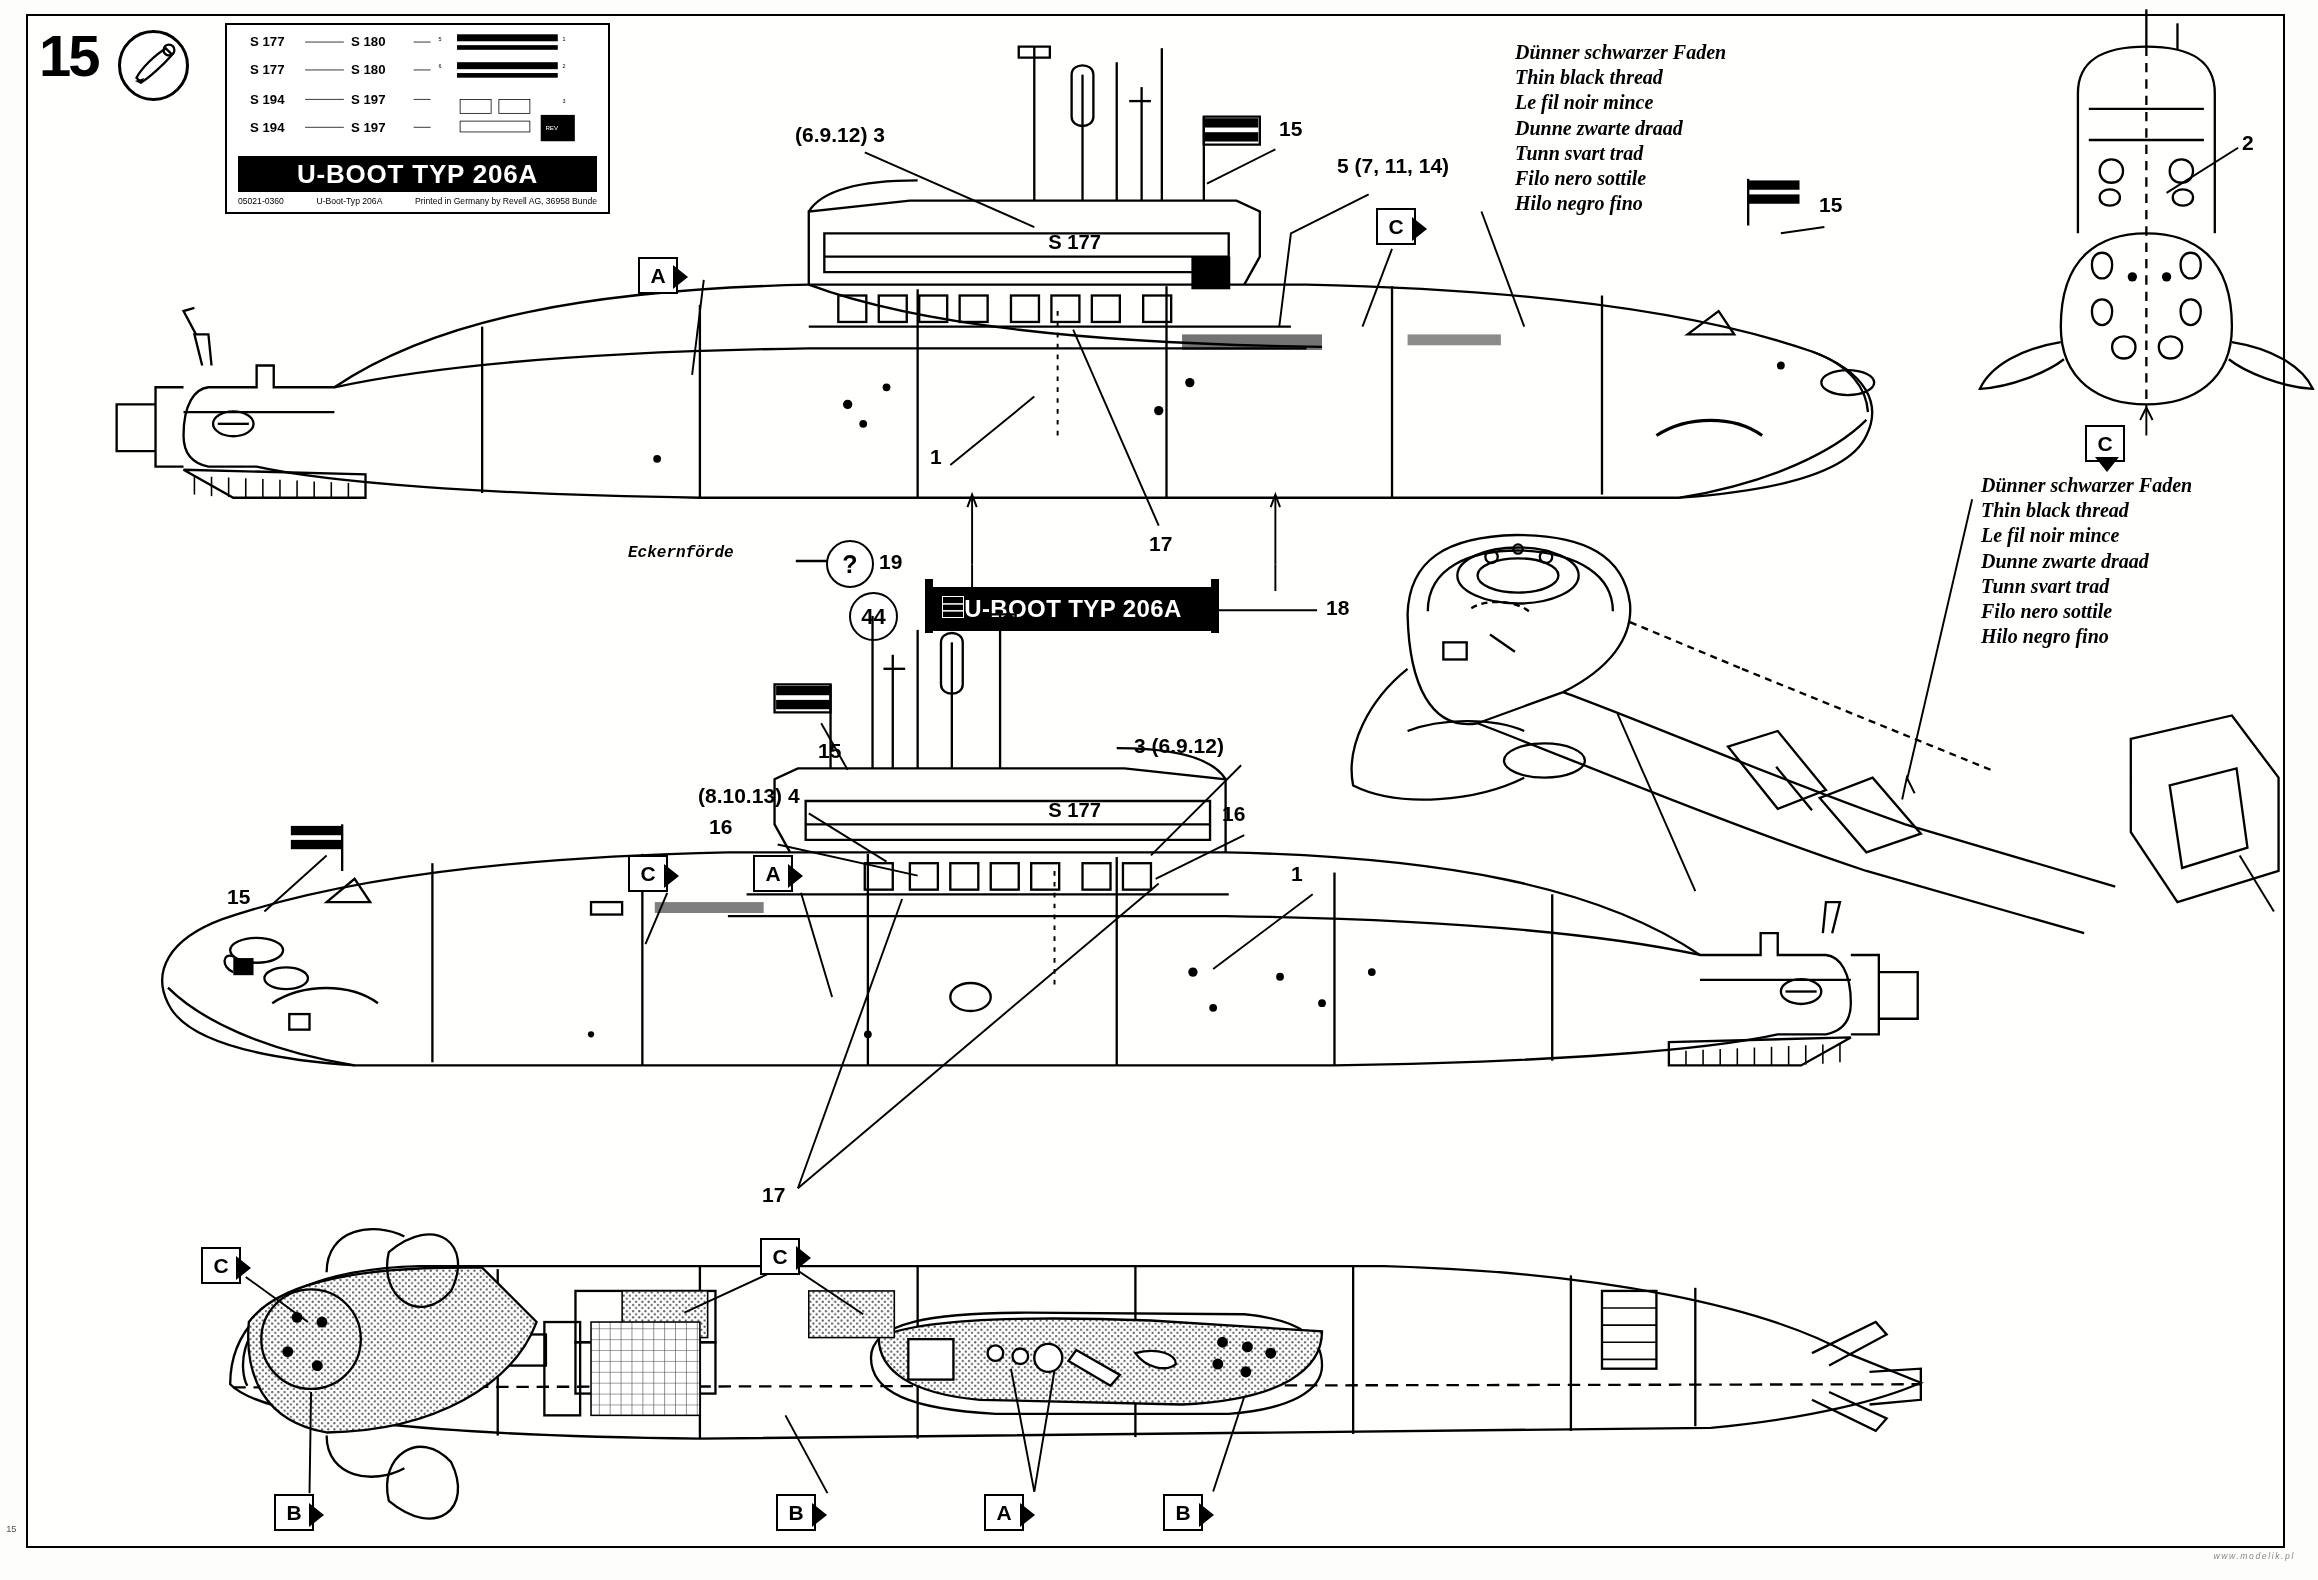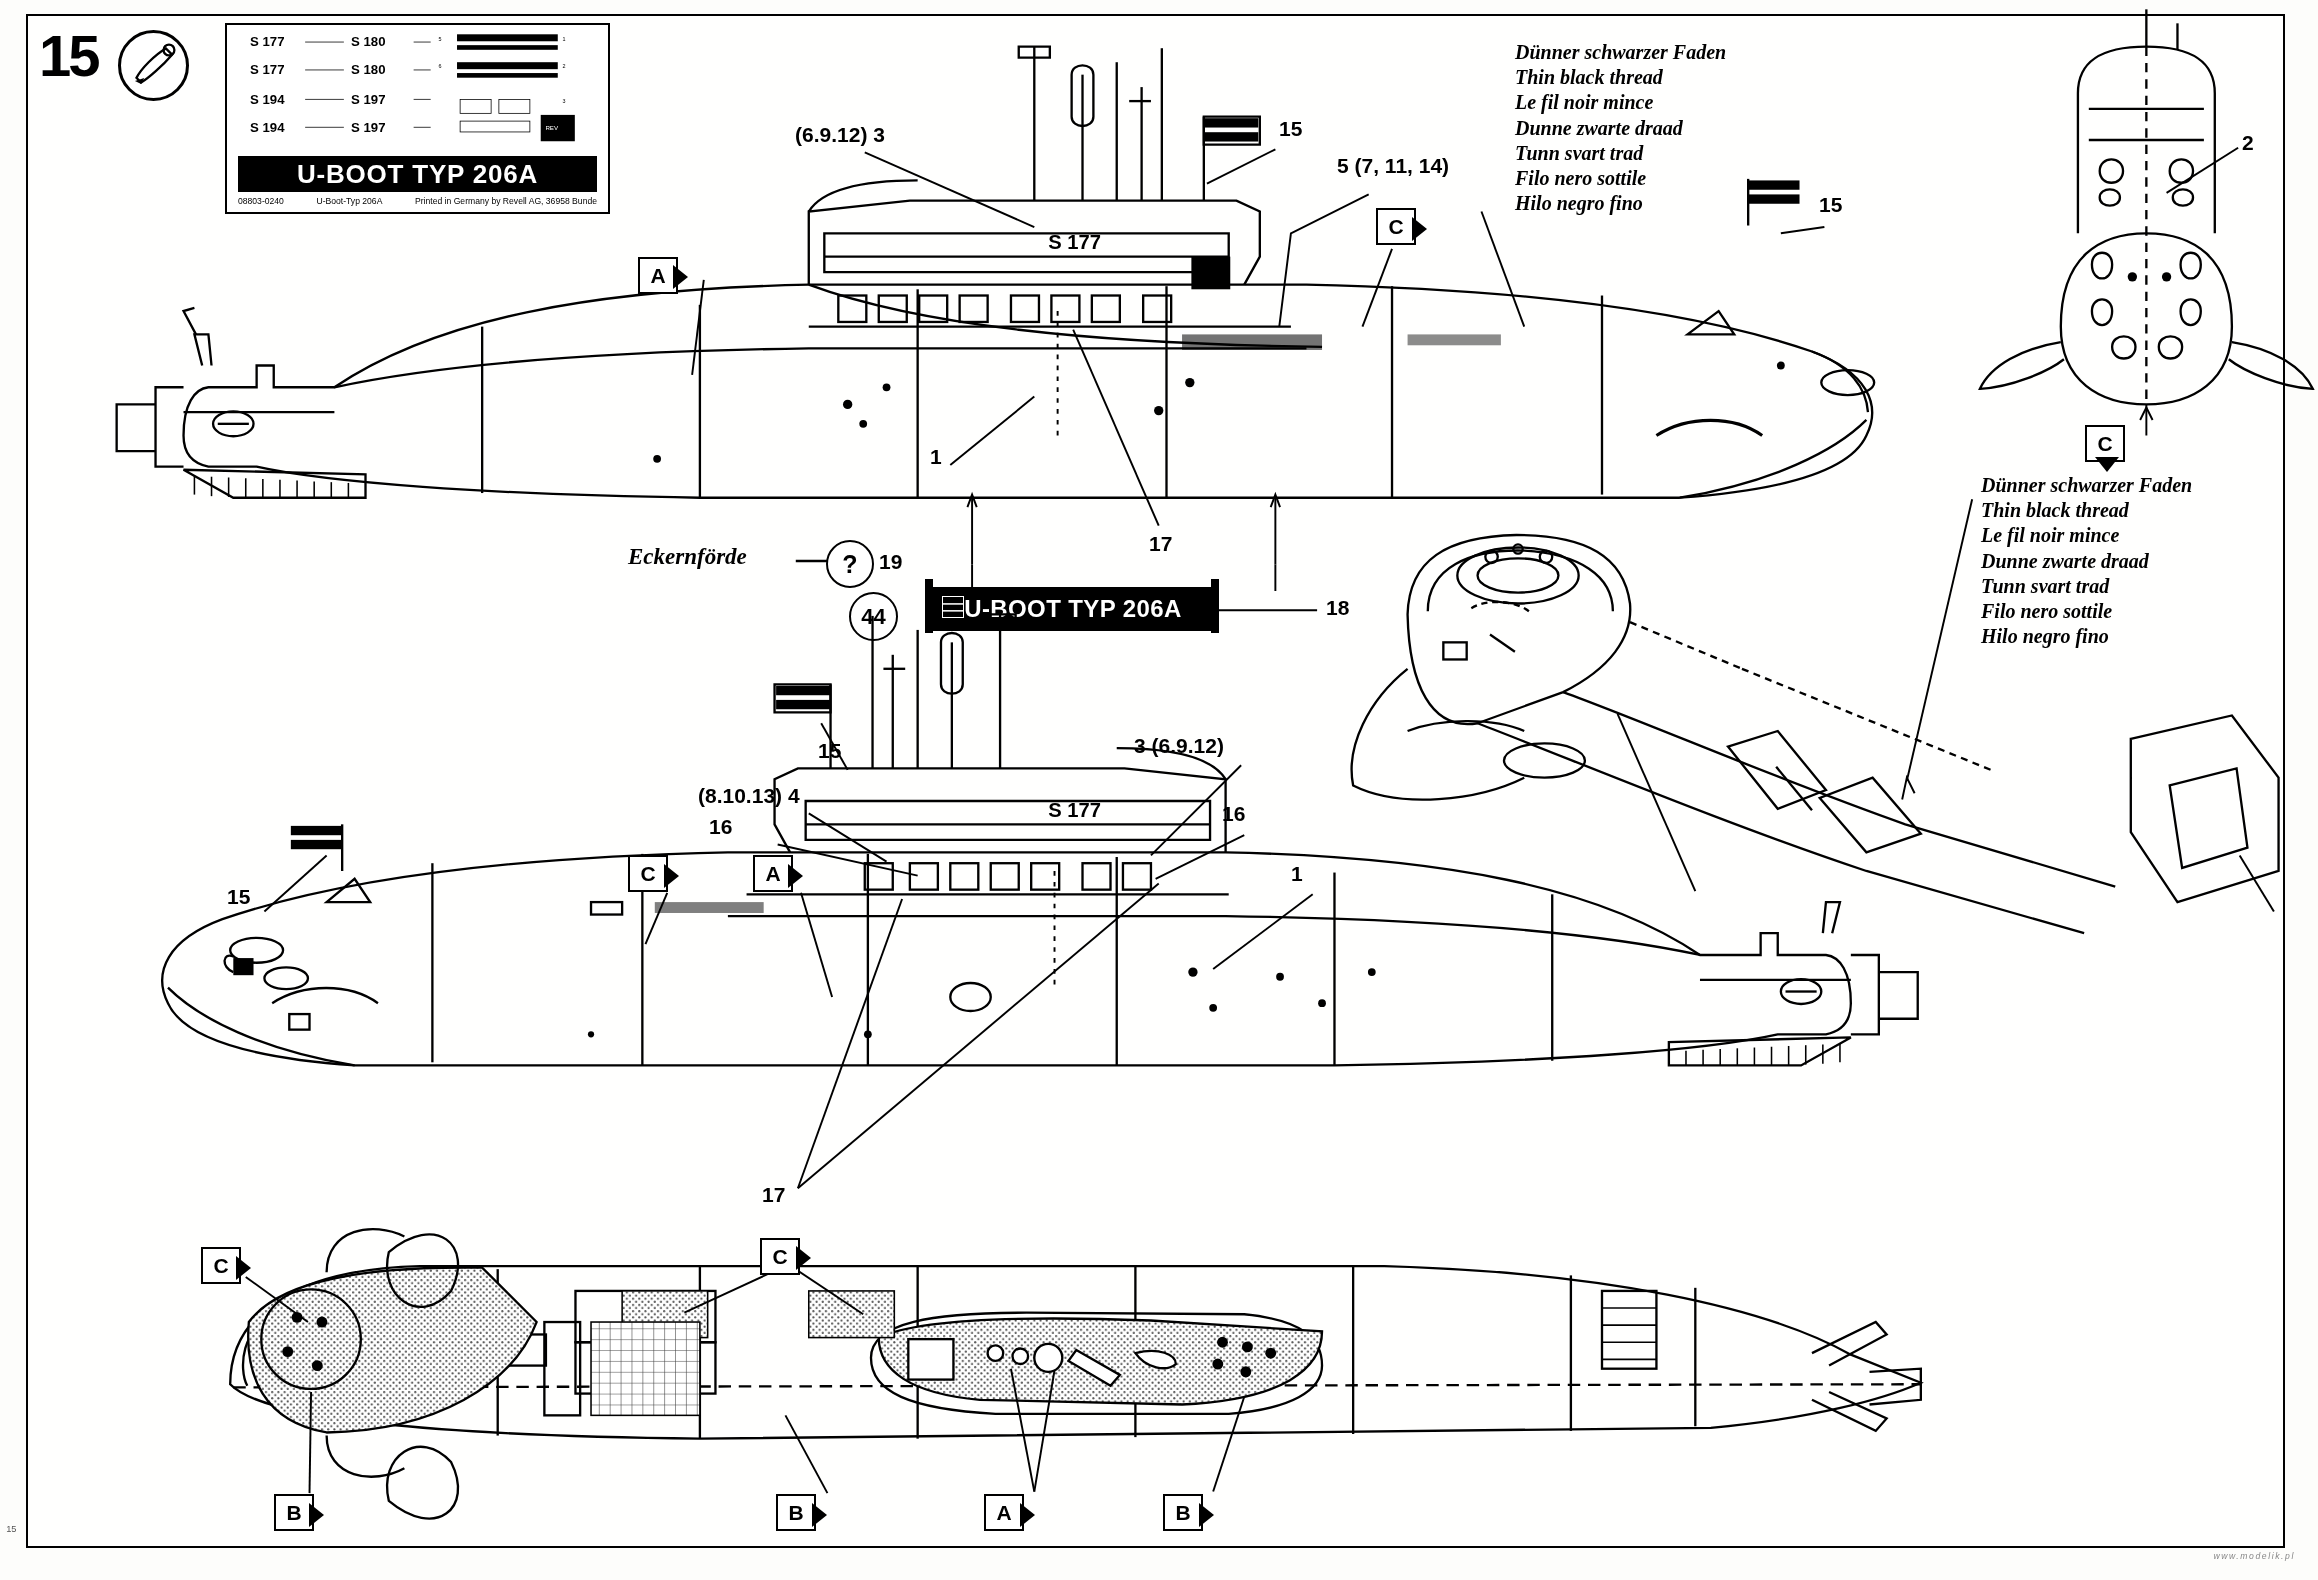--- a/index.html
+++ b/index.html
@@ -20,21 +20,21 @@
   .farrow{position:absolute;width:0;height:0;border-top:12.4px solid transparent;border-bottom:12.4px solid transparent;border-left:15.6px solid #000;}
   .farrow-d{position:absolute;width:0;height:0;border-left:12.4px solid transparent;border-right:12.4px solid transparent;border-top:15.6px solid #000;}
   
   .plate{position:absolute;left:931px;top:587px;width:280px;height:40px;border:2.3px solid #000;background:#000;color:#fff;display:flex;align-items:center;justify-content:center;}
   .plate span{font-family:"Liberation Sans",sans-serif;font-weight:700;font-size:24px;letter-spacing:0.4px;}
   .plate-badge{position:absolute;left:942px;top:596px;width:20px;height:20px;background:#fff;border:1.6px solid #fff;}
   .plate-ends{position:absolute;background:#000;width:7.8px;height:54px;}
   .circ{position:absolute;border:2.3px solid #000;border-radius:50%;background:#fff;font-family:"Liberation Sans",sans-serif;font-weight:700;display:flex;align-items:center;justify-content:center;}
   .thread-blk{position:absolute;font-family:"Liberation Serif",serif;font-style:italic;font-weight:700;font-size:20px;line-height:1.26;white-space:pre;}
   .cap{position:absolute;font-family:"Liberation Sans",sans-serif;font-weight:700;font-size:21px;}
-  .capi{position:absolute;font-family:Liberation Serif, serif;font-style:italic;font-weight:700;font-size:23px;}
+  .capi{position:absolute;font-family:Liberation Mono, monospace;font-style:italic;font-weight:700;font-size:16px;}
   svg{position:absolute;left:0;top:0;overflow:visible;}
   .wm{position:absolute;right:31px;bottom:20px;font-family:"Liberation Sans",sans-serif;font-size:8.6px;color:#888;letter-spacing:1.6px;font-style:italic;}
   .edge{position:absolute;left:4.7px;font-family:"Liberation Sans",sans-serif;font-size:9.3px;color:#555;}
 </style>
 </head>
 <body>
 
 <div class="sheet">
  <div class="frame"></div>
 
@@ -86,21 +86,21 @@
          <rect x="300" y="124" width="90" height="14"></rect>
        </g>
        <rect x="404" y="116" width="44" height="34" fill="#000"></rect>
        <g fill="#fff" font-family="Liberation Sans" font-size="8">
             <text x="410" y="136">REV</text>
           </g>
      </svg>
    </div>
    <div class="decal-label">U-BOOT TYP 206A</div>
    <div class="decal-foot">
-     <span>08803-0240</span>
+     <span>05021-0360</span>
      <span>U-Boot-Typ 206A</span>
      <span>Printed in Germany by Revell AG, 36958 Bunde</span>
    </div>
  </div>
 
  <svg width="2319" height="1581" viewBox="0 0 2982 2033">
 
    <g fill="none" stroke="#000" stroke-width="3">
      <path d="M236 560 C236 520 250 500 268 498 L330 498 L330 470 L352 470 L352 498 L430 498
               C560 410 760 372 1040 366 L1680 366 C1960 372 2180 400 2330 452

